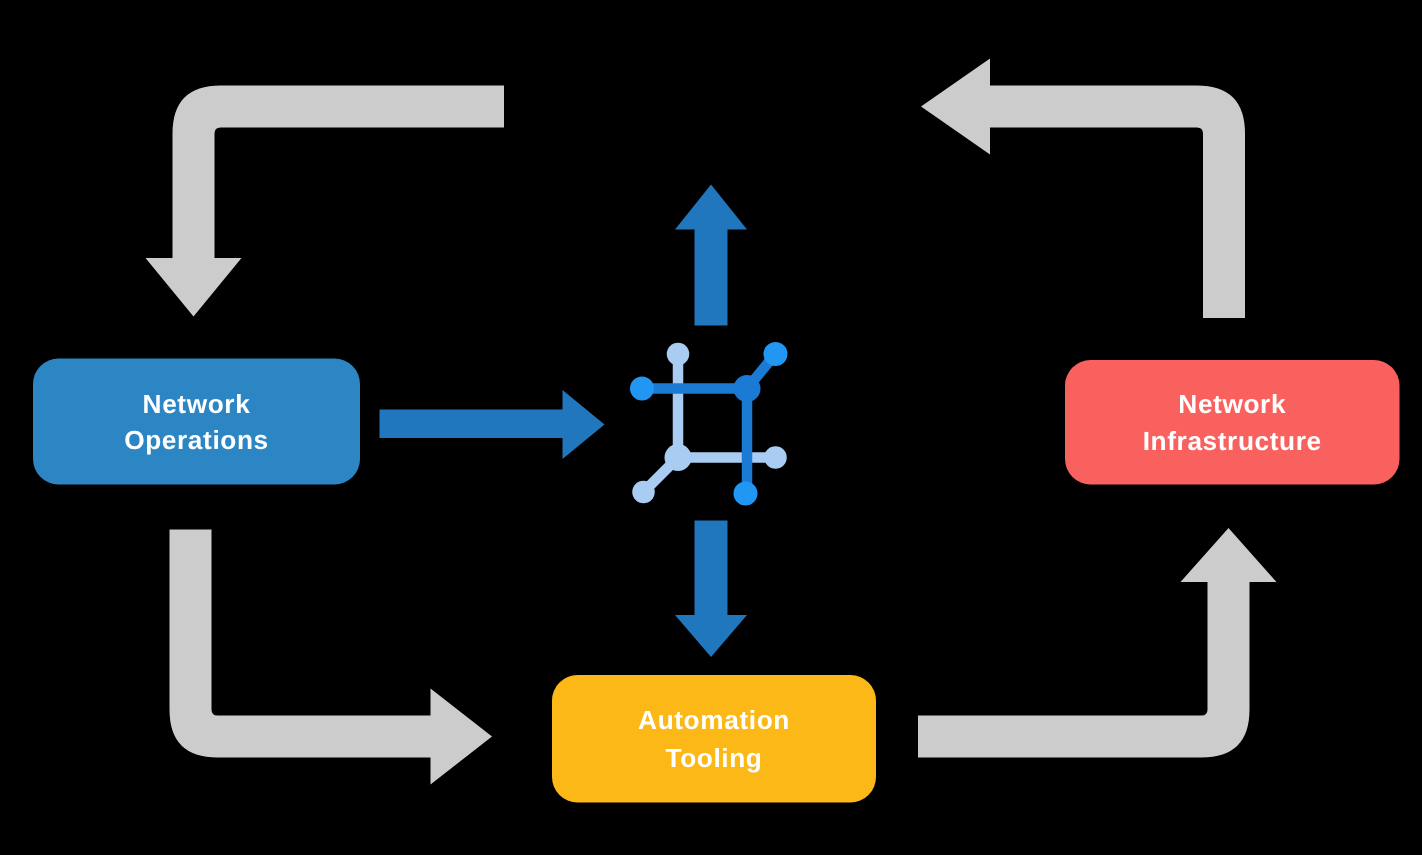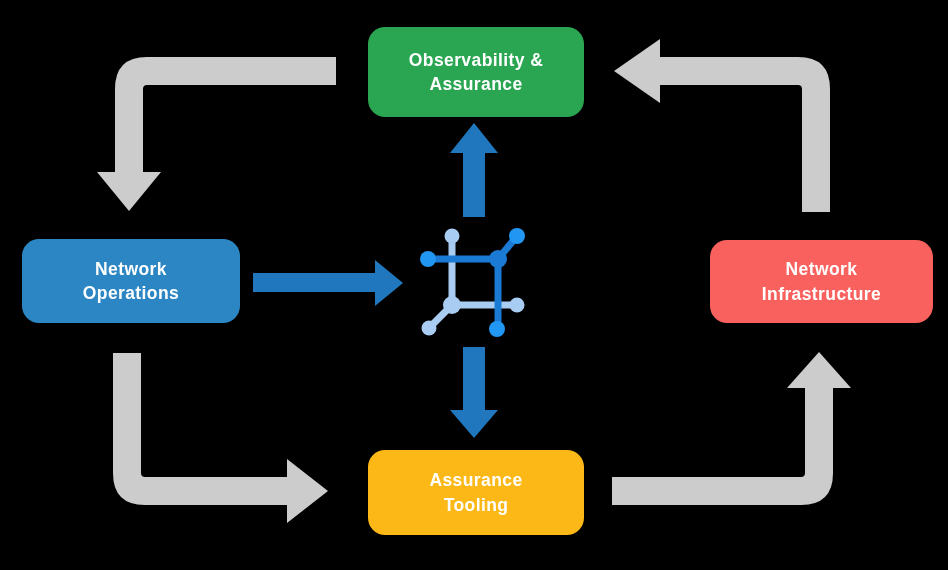--- a/index.html
+++ b/index.html
@@ -66,33 +66,29 @@
         <circle cx="498" cy="259" r="9"></circle>
       </g>
       <g style="fill: rgb(33, 150, 243);">
         <circle cx="428" cy="259" r="8"></circle>
         <circle cx="517" cy="236" r="8"></circle>
         <circle cx="497" cy="329" r="8"></circle>
       </g>
     </g>
   </svg>
 
-  <div class="node node-observability" style="background: rgb(42, 165, 81);">
-    <span class="node-label" style="color: rgb(255, 255, 255);">Observability &amp;
-Assurance</span>
-  </div>
 
   <div class="node node-operations" style="background: rgb(44, 134, 196);">
     <span class="node-label" style="color: rgb(255, 255, 255);">Network
 Operations</span>
   </div>
 
   <div class="node node-infrastructure" style="background: rgb(249, 97, 94);">
     <span class="node-label" style="color: rgb(255, 255, 255);">Network
 Infrastructure</span>
   </div>
 
   <div class="node node-automation" style="background: rgb(252, 184, 22);">
-    <span class="node-label" style="color: rgb(255, 255, 255);">Assurance
+    <span class="node-label" style="color: rgb(255, 255, 255);">Automation
 Tooling</span>
   </div>
 
 </div>
 
 </body></html>

